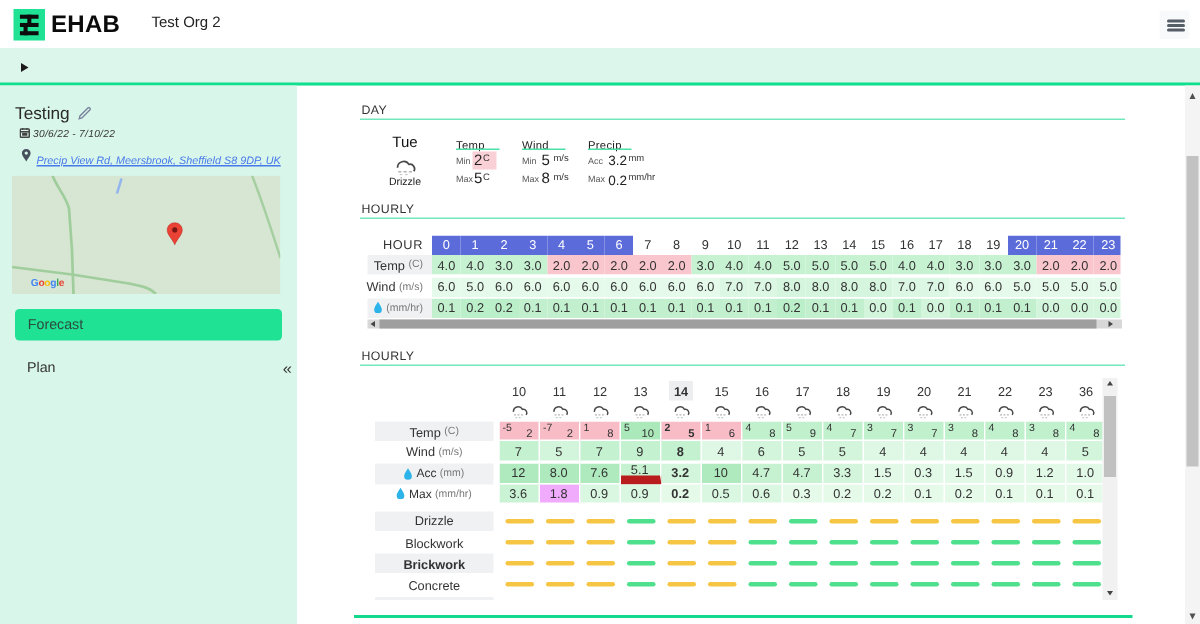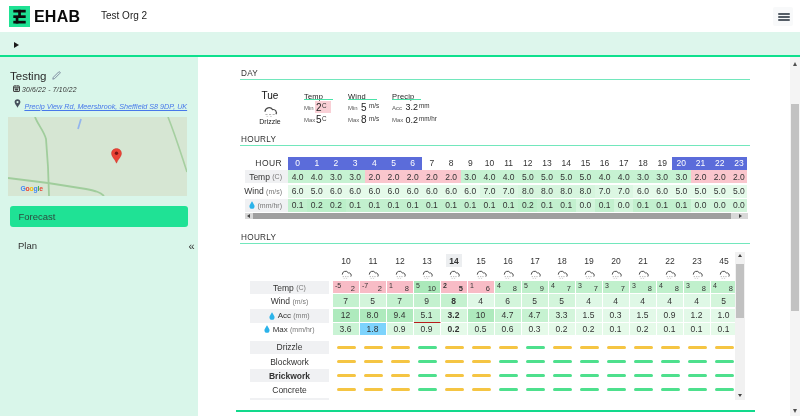--- a/index.html
+++ b/index.html
@@ -312,21 +312,21 @@
         </div>
         <div class="dcell">15</div>
         <div class="dcell">16</div>
         <div class="dcell">17</div>
         <div class="dcell">18</div>
         <div class="dcell">19</div>
         <div class="dcell">20</div>
         <div class="dcell">21</div>
         <div class="dcell">22</div>
         <div class="dcell">23</div>
-        <div class="dcell">45</div>
+        <div class="dcell">36</div>
       </div>
     </div>
     <div class="drow" style="top: 267px;">
       <div class="dlabel"></div>
       <div style="width:3.5px"></div>
       <div style="display:flex;overflow:hidden;width:402.5px">
         <div class="dcell" style="height:14px;align-items:flex-start">
           <svg width="15" height="13" viewBox="0 0 15 13">
             <path d="M3.3 7.6 a3.2 3.2 0 0 1 6 -1.7 a2.4 2.4 0 0 1 2.5 3.7" fill="none" stroke="#4a4a4a" stroke-width="1"></path>
             <path d="M3.7 9.6 h1.3 M6 9.6 h1.3 M8.3 9.6 h1.3" stroke="#b5b5b5" stroke-width="0.9"></path>
@@ -521,43 +521,43 @@
       </div>
     </div>
     <div class="drow" style="top: 309.3px;">
       <div class="dlabel" style="background:#f0f1f3;font-size:8px"><svg width="6" height="8" viewBox="0 0 7 9">
           <path d="M3.5 0 C2 2.5 0.5 4.5 0.5 6 a3 3 0 0 0 6 0 C6.5 4.5 5 2.5 3.5 0 Z" fill="#2bb3ea"></path>
         </svg>&nbsp;Acc&nbsp;<span style="font-size:7px;color:#777">(mm)</span></div>
       <div style="width:3.5px"></div>
       <div style="display:flex;overflow:hidden;width:402.5px">
         <div class="dcell" style="background:#aeeabd;border-right:1px solid #fff;border-bottom:1px solid #fff;">12</div>
         <div class="dcell" style="background:#aeeabd;border-right:1px solid #fff;border-bottom:1px solid #fff;">8.0</div>
-        <div class="dcell" style="background:#aeeabd;border-right:1px solid #fff;border-bottom:1px solid #fff;">9.4</div>
-        <div class="dcell" style="background:#c6f2d1;border-right:1px solid #fff;border-bottom:1px solid #b91c1c;">5.1</div>
+        <div class="dcell" style="background:#aeeabd;border-right:1px solid #fff;border-bottom:1px solid #fff;">7.6</div>
+        <div class="dcell" style="background:#c6f2d1;border-right:1px solid #fff;border-bottom:6px solid #b91c1c;">5.1</div>
         <div class="dcell" style="background:#d3f5db;border-right:1px solid #fff;border-bottom:1px solid #fff;font-weight:bold;">3.2</div>
         <div class="dcell" style="background:#aeeabd;border-right:1px solid #fff;border-bottom:1px solid #fff;">10</div>
         <div class="dcell" style="background:#c6f2d1;border-right:1px solid #fff;border-bottom:1px solid #fff;">4.7</div>
         <div class="dcell" style="background:#c6f2d1;border-right:1px solid #fff;border-bottom:1px solid #fff;">4.7</div>
         <div class="dcell" style="background:#d3f5db;border-right:1px solid #fff;border-bottom:1px solid #fff;">3.3</div>
         <div class="dcell" style="background:#e2f9e8;border-right:1px solid #fff;border-bottom:1px solid #fff;">1.5</div>
         <div class="dcell" style="background:#e2f9e8;border-right:1px solid #fff;border-bottom:1px solid #fff;">0.3</div>
         <div class="dcell" style="background:#e2f9e8;border-right:1px solid #fff;border-bottom:1px solid #fff;">1.5</div>
         <div class="dcell" style="background:#e2f9e8;border-right:1px solid #fff;border-bottom:1px solid #fff;">0.9</div>
         <div class="dcell" style="background:#e2f9e8;border-right:1px solid #fff;border-bottom:1px solid #fff;">1.2</div>
         <div class="dcell" style="background:#e2f9e8;border-right:1px solid #fff;border-bottom:1px solid #fff;">1.0</div>
       </div>
     </div>
     <div class="drow" style="top: 322.7px;">
       <div class="dlabel" style="font-size:8px"><svg width="6" height="8" viewBox="0 0 7 9">
           <path d="M3.5 0 C2 2.5 0.5 4.5 0.5 6 a3 3 0 0 0 6 0 C6.5 4.5 5 2.5 3.5 0 Z" fill="#2bb3ea"></path>
         </svg>&nbsp;Max&nbsp;<span style="font-size:7px;color:#777">(mm/hr)</span></div>
       <div style="width:3.5px"></div>
       <div style="display:flex;overflow:hidden;width:402.5px">
         <div class="dcell" style="background:#c9f3d4;border-right:1px solid #fff;border-bottom:1px solid #fff;">3.6</div>
-        <div class="dcell" style="background:#7dd3fc;border-right:1px solid #fff;border-bottom:1px solid #fff;">1.8</div>
+        <div class="dcell" style="background:#f0abfc;border-right:1px solid #fff;border-bottom:1px solid #fff;">1.8</div>
         <div class="dcell" style="background:#daf7e1;border-right:1px solid #fff;border-bottom:1px solid #fff;">0.9</div>
         <div class="dcell" style="background:#daf7e1;border-right:1px solid #fff;border-bottom:1px solid #fff;">0.9</div>
         <div class="dcell" style="background:#e5fae9;border-right:1px solid #fff;border-bottom:1px solid #fff;font-weight:bold;">0.2</div>
         <div class="dcell" style="background:#daf7e1;border-right:1px solid #fff;border-bottom:1px solid #fff;">0.5</div>
         <div class="dcell" style="background:#daf7e1;border-right:1px solid #fff;border-bottom:1px solid #fff;">0.6</div>
         <div class="dcell" style="background:#e5fae9;border-right:1px solid #fff;border-bottom:1px solid #fff;">0.3</div>
         <div class="dcell" style="background:#e5fae9;border-right:1px solid #fff;border-bottom:1px solid #fff;">0.2</div>
         <div class="dcell" style="background:#e5fae9;border-right:1px solid #fff;border-bottom:1px solid #fff;">0.2</div>
         <div class="dcell" style="background:#e5fae9;border-right:1px solid #fff;border-bottom:1px solid #fff;">0.1</div>
         <div class="dcell" style="background:#e5fae9;border-right:1px solid #fff;border-bottom:1px solid #fff;">0.2</div>

